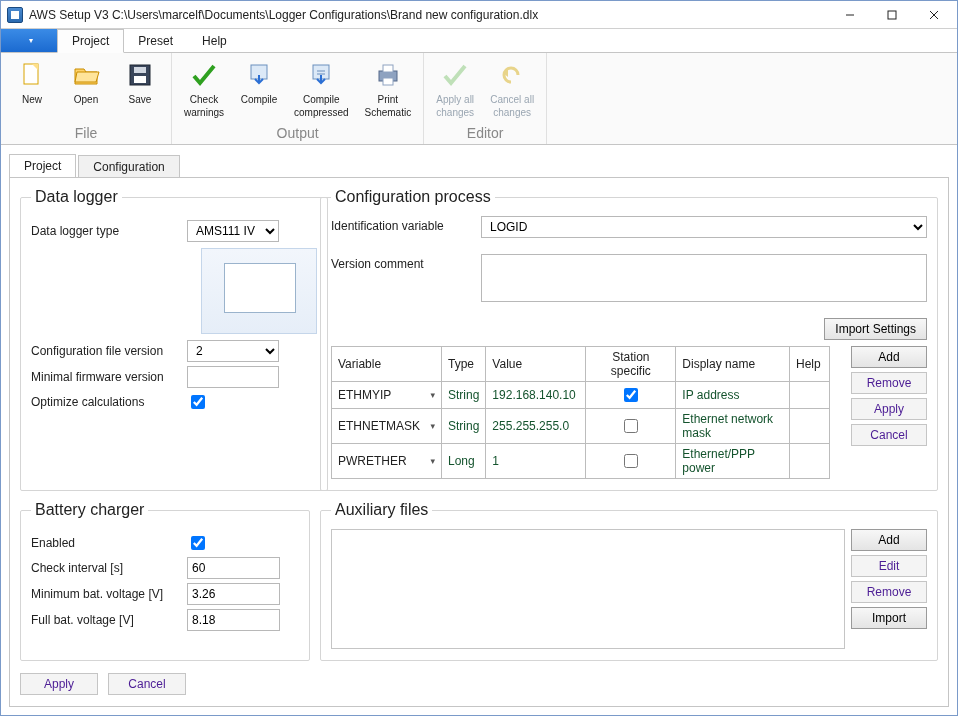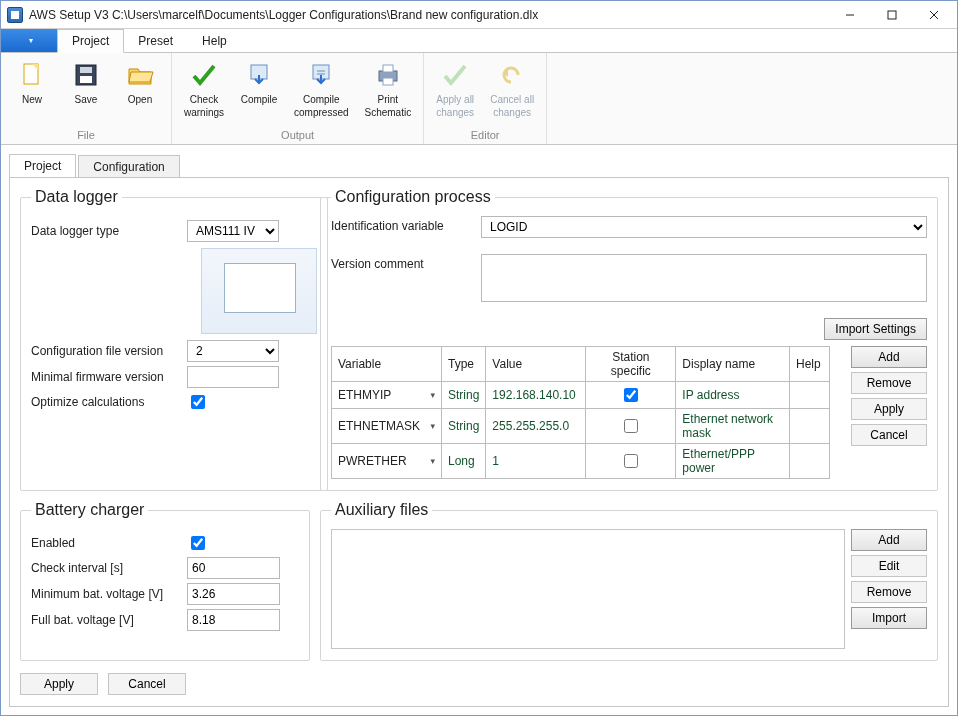--- a/index.html
+++ b/index.html
@@ -84,21 +84,21 @@
     align-items:stretch;
   }
   .ribbon-group {
     display:flex;
     flex-direction:column;
     border-right:1px solid #e0e0e0;
     padding:4px 8px 0 8px;
   }
   .ribbon-group-items{ display:flex; gap:8px; flex:1;}
   .ribbon-group-label{
-    text-align:center; font-size:11px; color:#888; padding:2px 0 3px;
+    text-align:center; font-size:14px; color:#888; padding:2px 0 3px;
   }
   .ribbon-btn{
     display:flex; flex-direction:column; align-items:center;
     min-width:46px; padding:2px 4px;
     text-align:center;
     font-size:10px; line-height:13px;
     cursor:default;
   }
   .ribbon-btn .ic{
     width:32px;height:32px; margin-bottom:2px;
@@ -170,21 +170,21 @@
   .cfg-row label{ width:140px; padding-top:3px; font-size:12px;}
   .cfg-row select,.cfg-row textarea{ flex:1;}
   textarea{height:48px;border:1px solid #b8b8b8;resize:none;font-family:inherit;font-size:12px;padding:2px 4px;}
   .btn{
     height:22px; min-width:72px;
     border:1px solid #9a9a9a;
     background:linear-gradient(#f7f7f7,#e4e4e4);
     font-size:12px;
     padding:0 10px;
   }
-  .btn.disabled{ color:#000000; border-color:#c5c5c5; background:#f4f4f4;}
+  .btn.disabled{ color:#4c1d95; border-color:#c5c5c5; background:#f4f4f4;}
   .import-row{ display:flex; justify-content:flex-end; margin:6px 0 6px;}
   
   .tbl-wrap { display:flex; gap:21px;}
   table.vars{
     border-collapse:collapse; flex:1;
     font-size:12px;
   }
   table.vars th, table.vars td{
     border:1px solid #bcbcbc;
     padding:3px 6px;
@@ -260,35 +260,35 @@
               <svg width="28" height="28" viewBox="0 0 28 28">
                 <rect x="6" y="3" width="14" height="20" fill="#fff" stroke="#d9a400"></rect>
                 <polygon points="14,3 20,3 20,9" fill="#ffe08a"></polygon>
               </svg>
             </div>
           <span>New</span>
         </div>
         <div class="ribbon-btn">
           <div class="ic">
               <svg width="28" height="28" viewBox="0 0 28 28">
+                <path d="M3 8h9l2 3h11v12H3z" fill="#ffd36b" stroke="#c98d00"></path>
+                <path d="M5 11h22l-3 10H3z" fill="#ffe49a" stroke="#c98d00"></path>
+              </svg>
+            </div>
+          <span>Open</span>
+        </div>
+        <div class="ribbon-btn">
+          <div class="ic">
+              <svg width="28" height="28" viewBox="0 0 28 28">
                 <rect x="4" y="4" width="20" height="20" fill="#39455a" stroke="#1e2633"></rect>
                 <rect x="8" y="6" width="12" height="6" fill="#d0d6e0"></rect>
                 <rect x="8" y="15" width="12" height="7" fill="#fff"></rect>
               </svg>
             </div>
           <span>Save</span>
-        </div>
-        <div class="ribbon-btn">
-          <div class="ic">
-              <svg width="28" height="28" viewBox="0 0 28 28">
-                <path d="M3 8h9l2 3h11v12H3z" fill="#ffd36b" stroke="#c98d00"></path>
-                <path d="M5 11h22l-3 10H3z" fill="#ffe49a" stroke="#c98d00"></path>
-              </svg>
-            </div>
-          <span>Open</span>
         </div>
       </div>
       <div class="ribbon-group-label">File</div>
     </div>
 
     <div class="ribbon-group">
       <div class="ribbon-group-items">
         <div class="ribbon-btn">
           <div class="ic">
               <svg width="28" height="28" viewBox="0 0 28 28">

